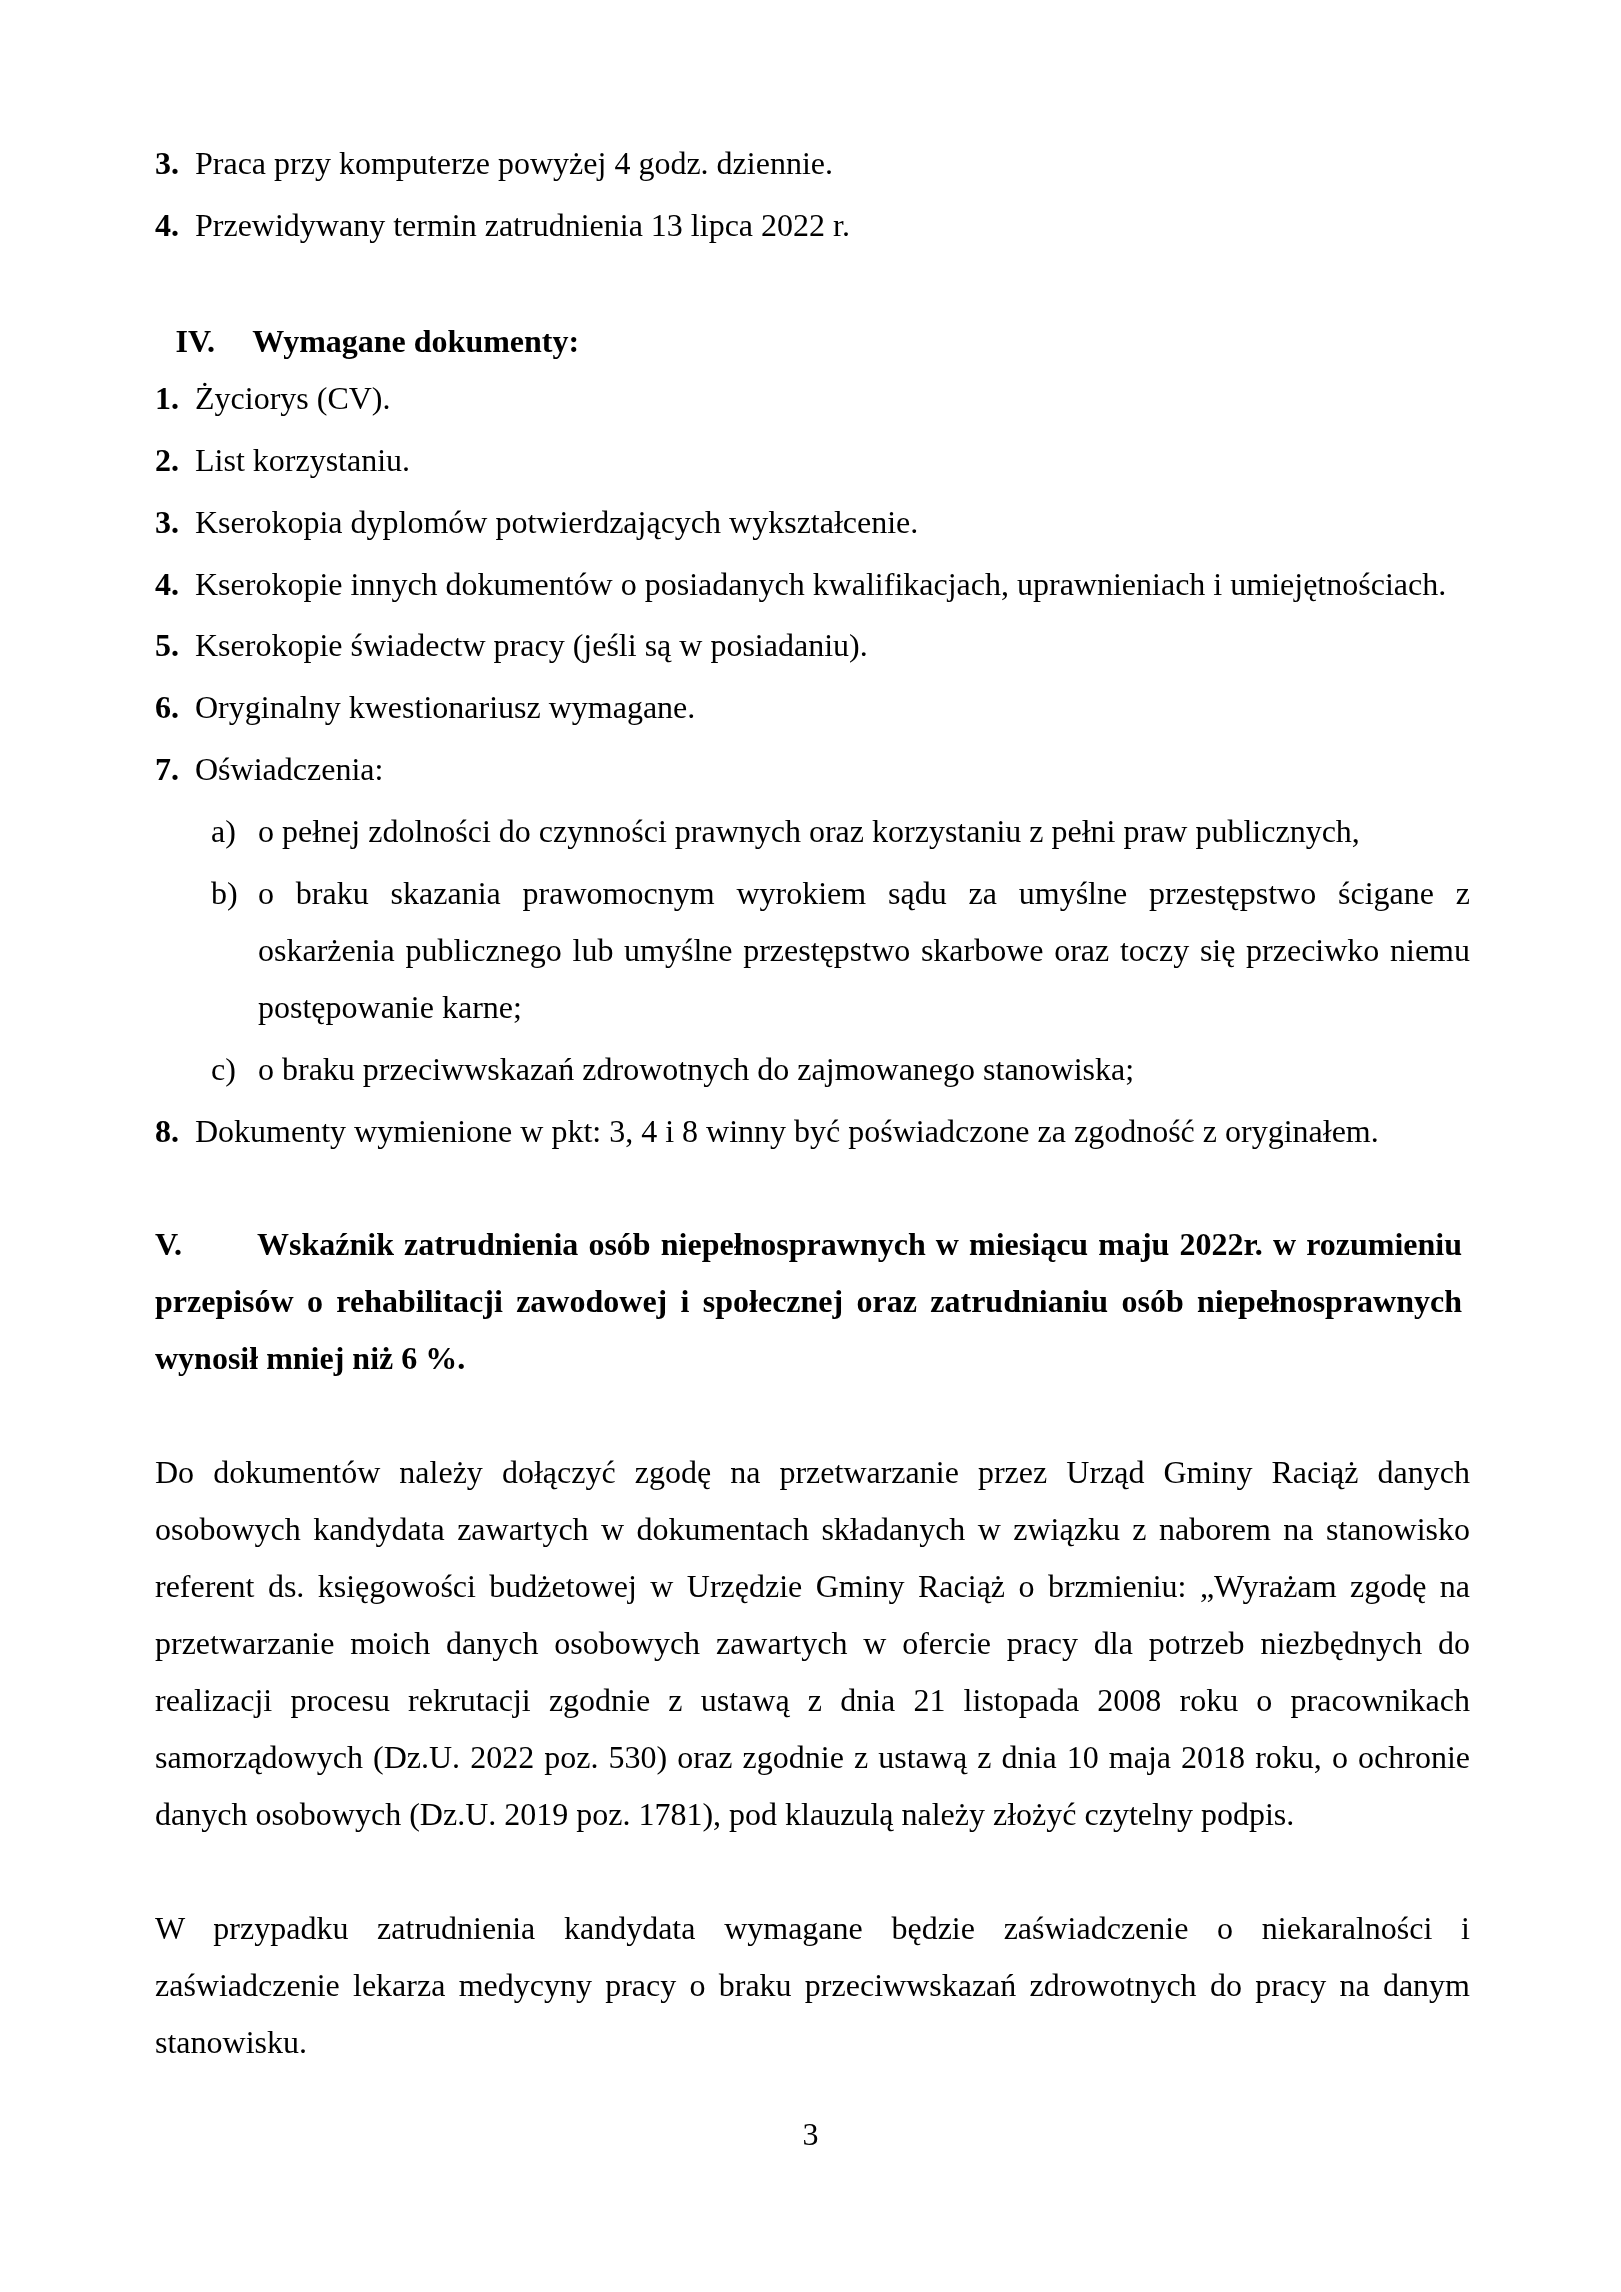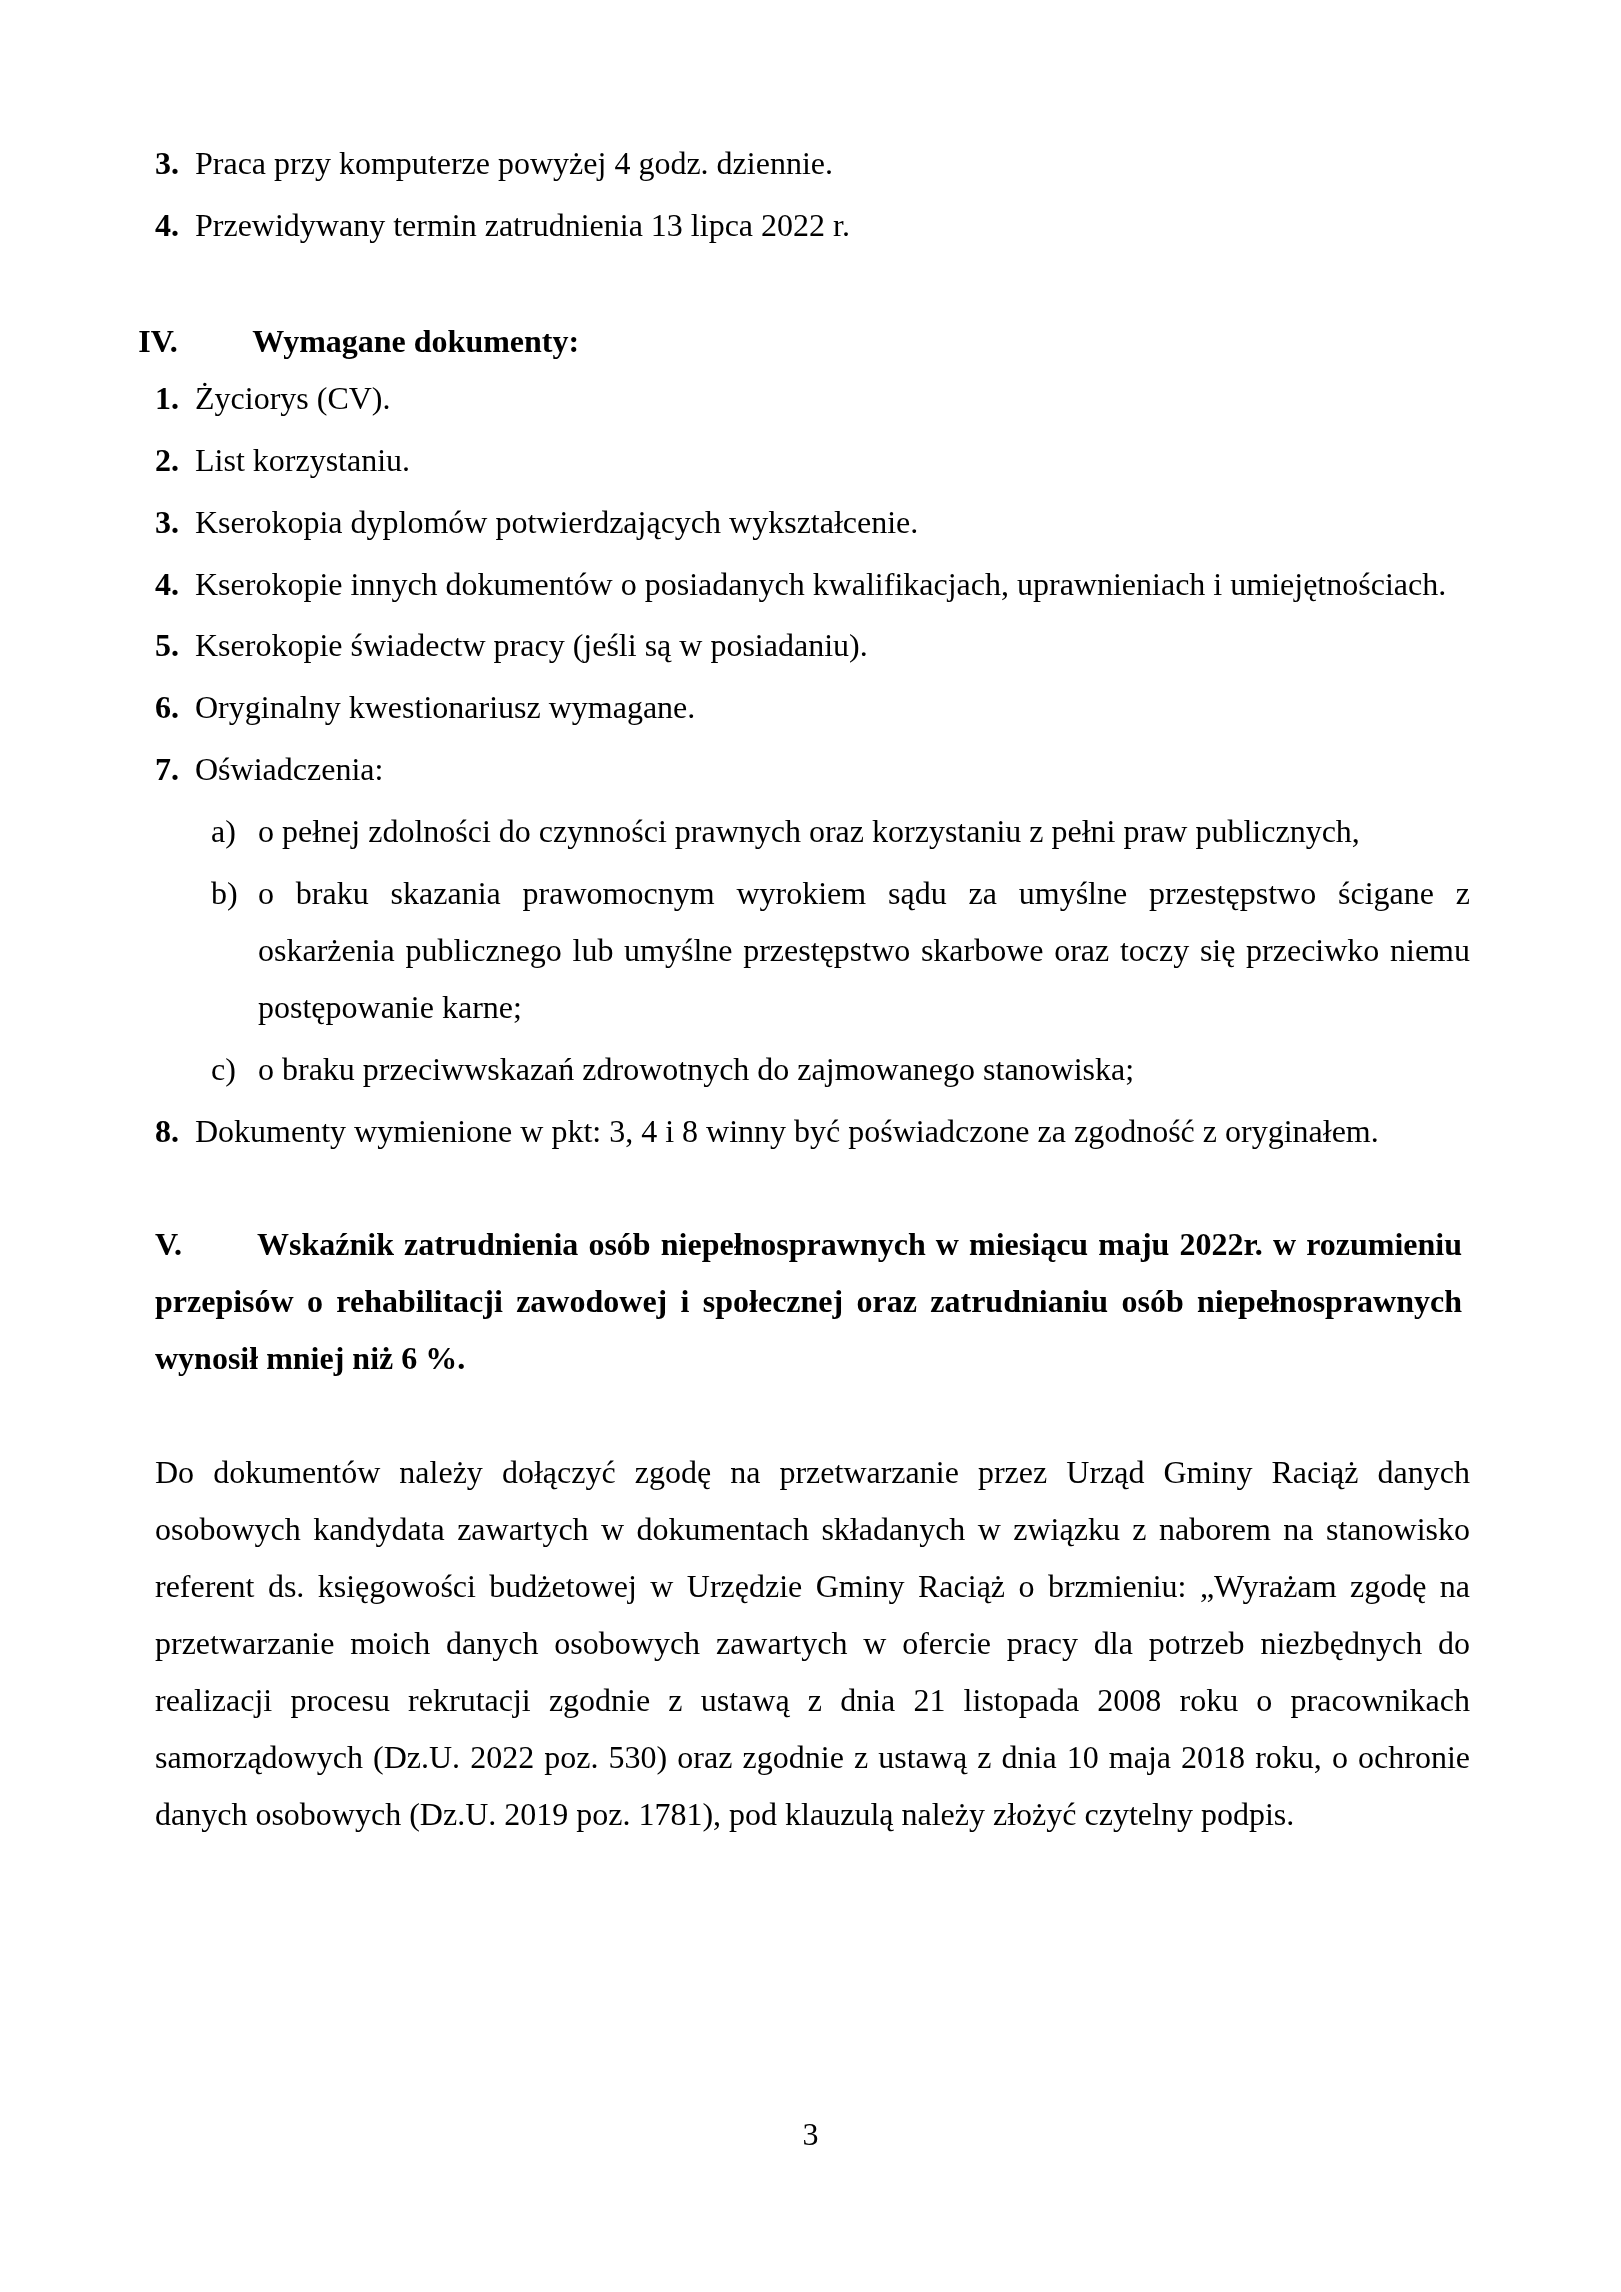--- a/index.html
+++ b/index.html
@@ -49,20 +49,21 @@
 
   .section-header {
     margin-top: 59px;
     margin-bottom: 0;
     margin-left: -16.7px;
     font-weight: bold;
   }
   .section-header .sec-label {
     display: inline-block;
     width: 114px;
+    text-align: center;
   }
 
   .sec5 {
     margin: 56px 8px 0 0;
     font-weight: bold;
     text-align: justify;
   }
   .sec5 .sec-label {
     display: inline-block;
     width: 102px;
@@ -148,18 +149,19 @@
         <span class="num">8.</span>
         <div class="txt">Dokumenty wymienione w pkt: 3, 4 i 8 winny być poświadczone za zgodność z oryginałem.</div>
       </div>
     </div>
 
     <p class="sec5">
       <span class="sec-label">V.</span><span>Wskaźnik zatrudnienia osób niepełnosprawnych w miesiącu maju 2022r. w rozumieniu przepisów o rehabilitacji zawodowej i społecznej oraz zatrudnianiu osób niepełnosprawnych wynosił mniej niż 6 %.</span>
     </p>
 
     <p class="body-par">Do dokumentów należy dołączyć zgodę na przetwarzanie przez Urząd Gminy Raciąż danych osobowych kandydata zawartych w dokumentach składanych w związku z naborem na stanowisko referent ds. księgowości budżetowej w Urzędzie Gminy Raciąż o brzmieniu: „Wyrażam zgodę na przetwarzanie moich danych osobowych zawartych w ofercie pracy dla potrzeb niezbędnych do realizacji procesu rekrutacji zgodnie z ustawą z dnia 21 listopada 2008 roku o pracownikach samorządowych (Dz.U. 2022 poz. 530) oraz zgodnie z ustawą z dnia 10 maja 2018 roku, o ochronie danych osobowych (Dz.U. 2019 poz. 1781), pod klauzulą należy złożyć czytelny podpis.</p>
+    <p class="body-par">W przypadku zatrudnienia kandydata wymagane będzie zaświadczenie o niekaralności i zaświadczenie lekarza medycyny pracy o braku przeciwwskazań zdrowotnych do pracy na danym stanowisku.</p>
 
   </div>
 
   <div class="page-number">3</div>
 </div>
 
 
 </body></html>

